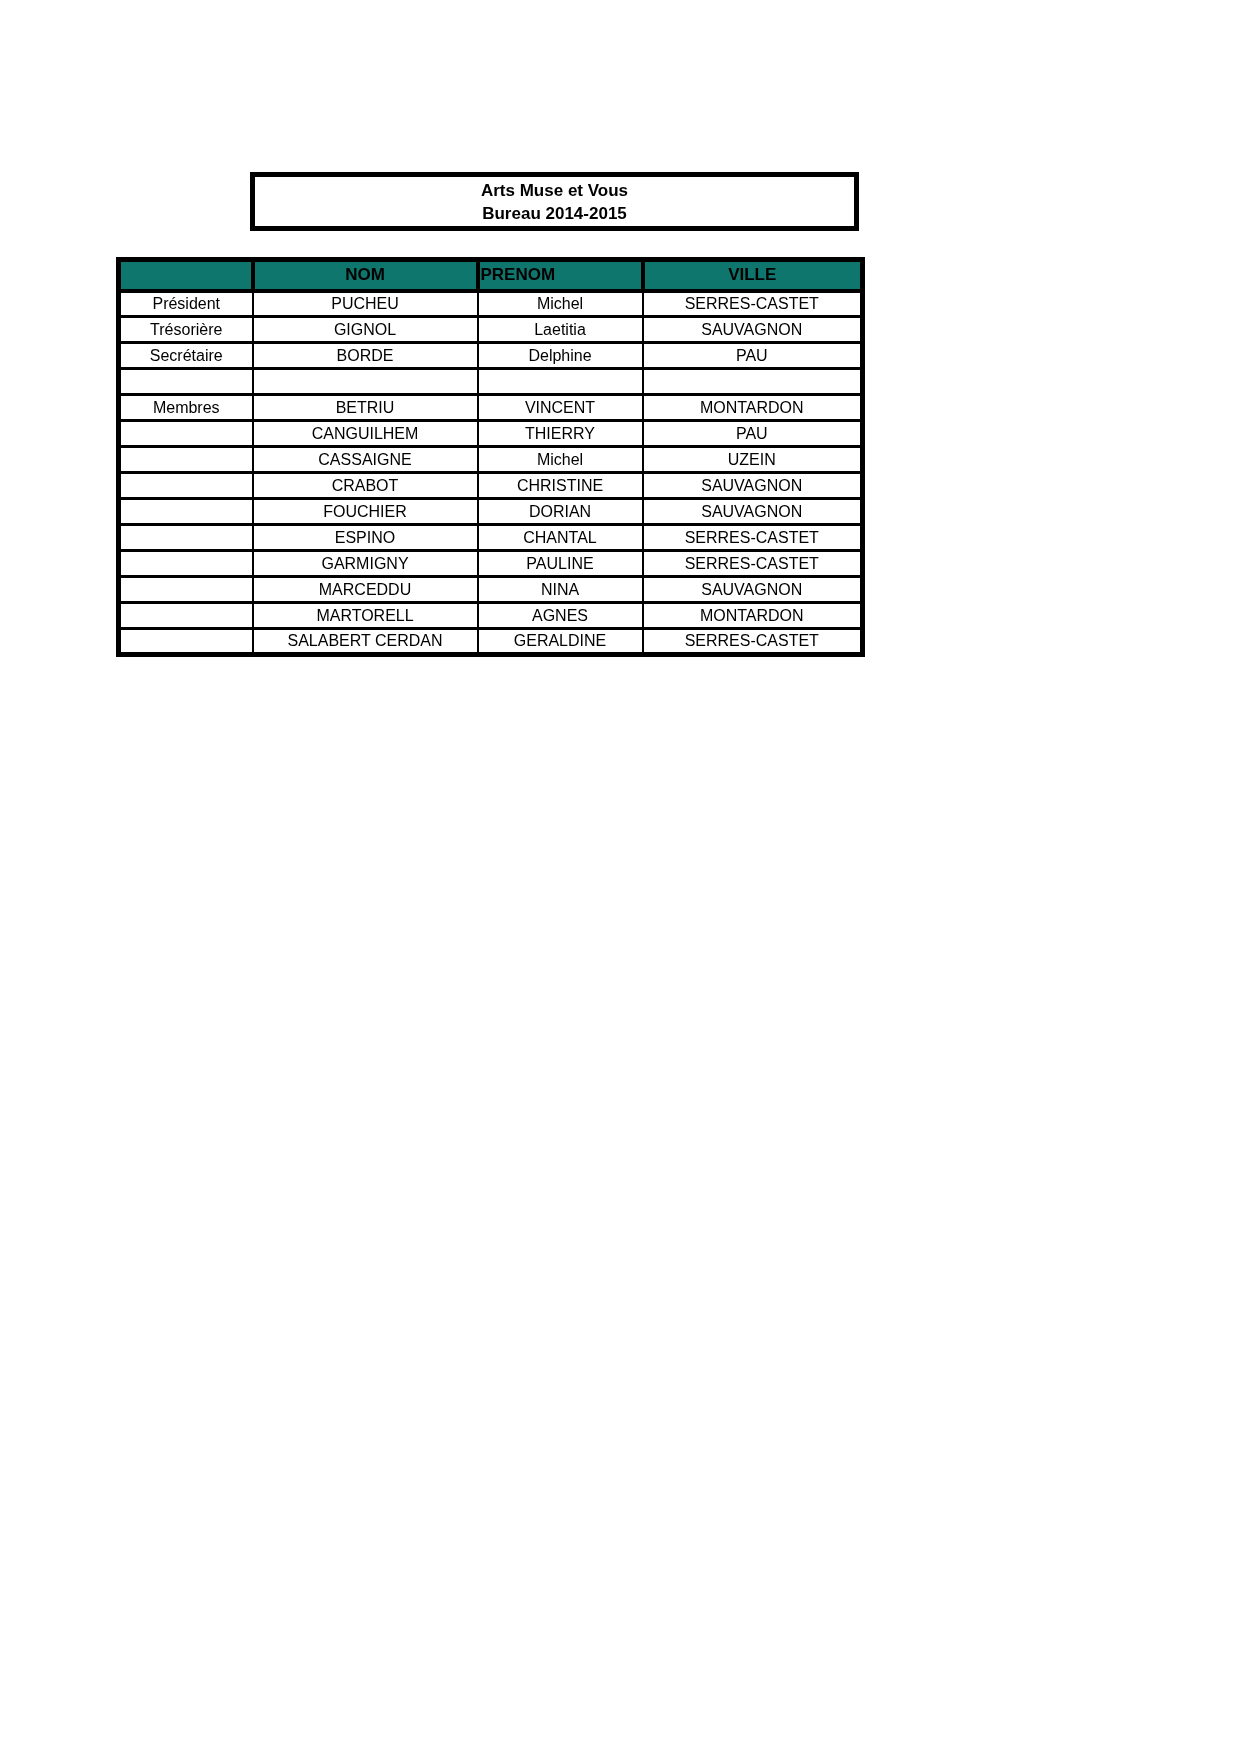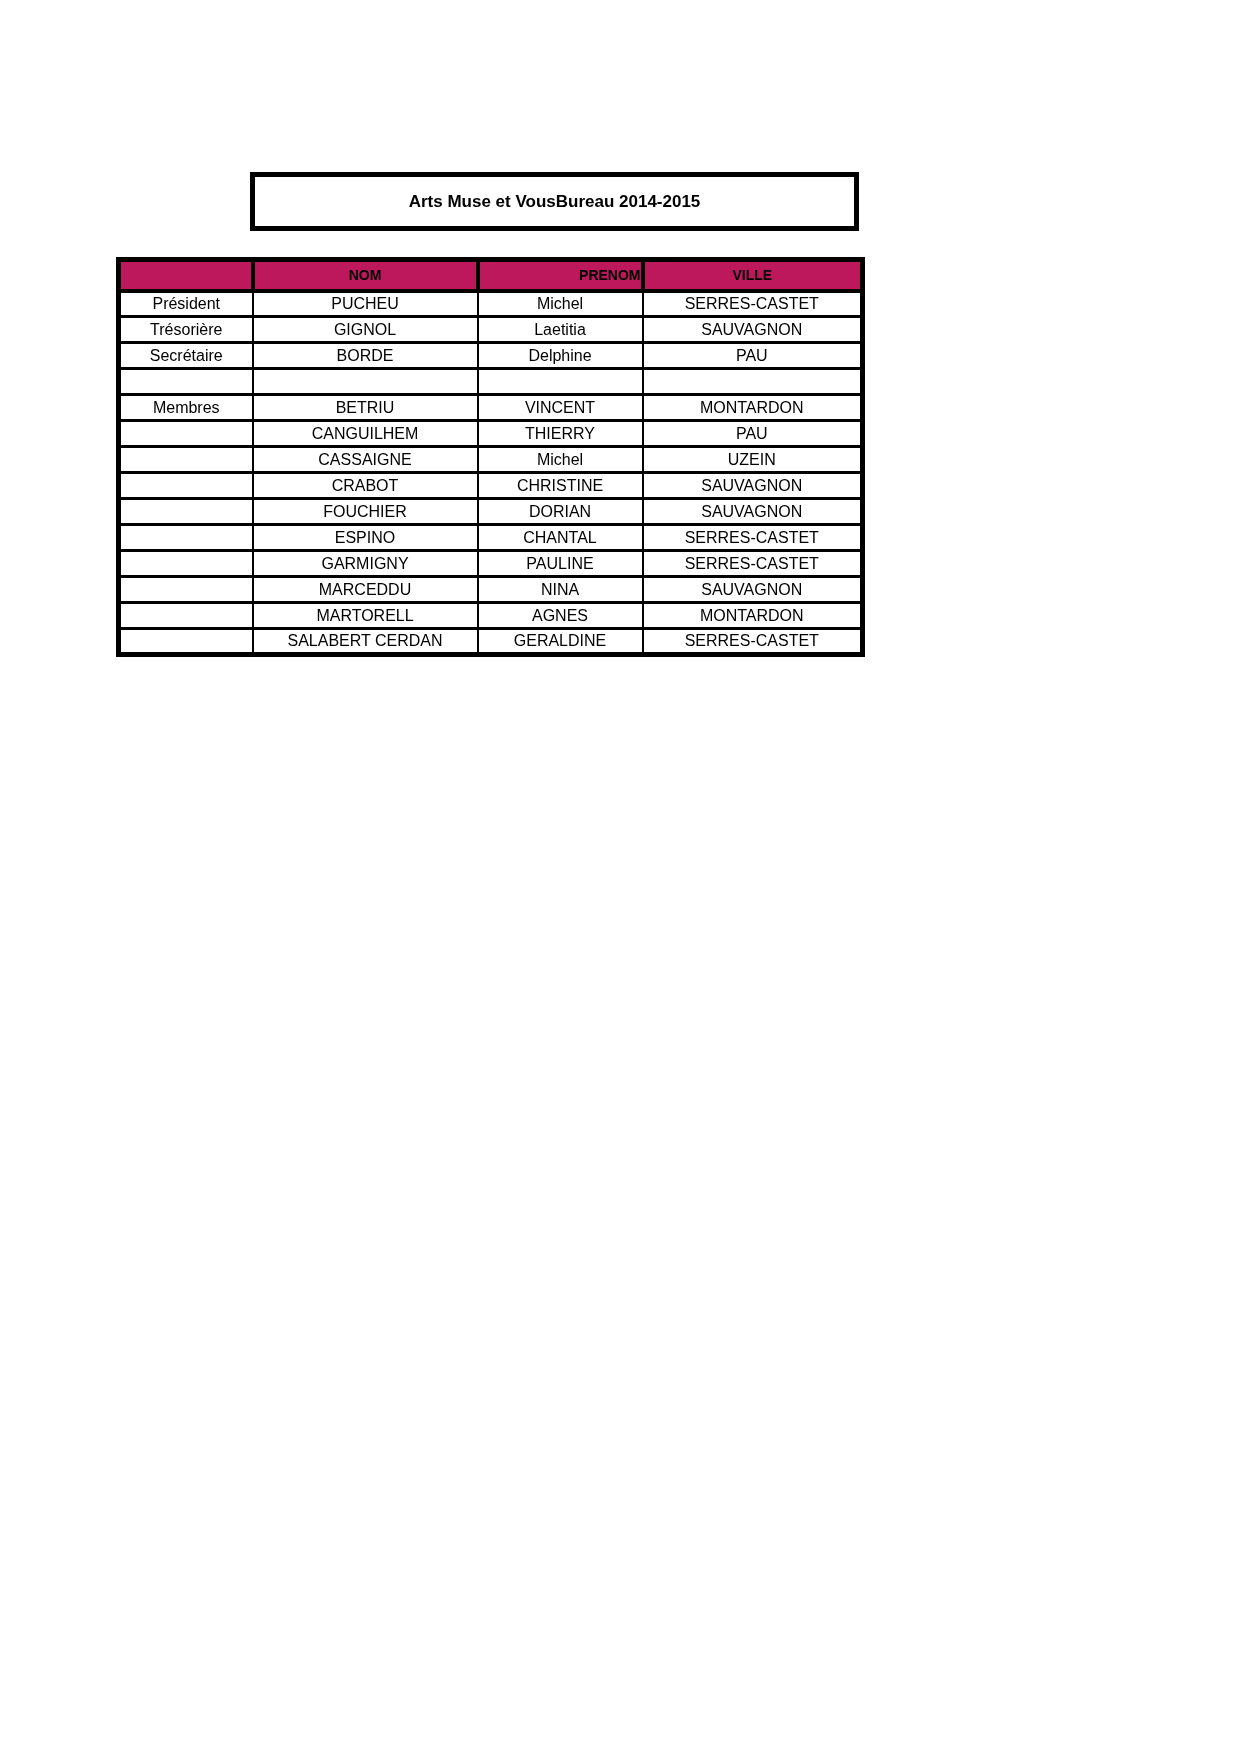--- a/index.html
+++ b/index.html
@@ -19,21 +19,21 @@
   .title-box {
     position: absolute;
     left: 250px;
     top: 172px;
     width: 609px;
     height: 59px;
     border: 5px solid #000000;
     box-sizing: border-box;
     background: #ffffff;
     display: flex;
-    flex-direction: row;
+    flex-direction: column;
     align-items: center;
     justify-content: center;
     font-weight: bold;
     font-size: 17px;
     line-height: 23px;
     text-align: center;
   }
   table.roster {
     position: absolute;
     left: 116px;
@@ -45,28 +45,28 @@
     background: #ffffff;
   }
   col.c-role   { width: 134px; }
   col.c-nom    { width: 225px; }
   col.c-prenom { width: 165px; }
   col.c-ville  { width: 220px; }
   thead tr { height: 31px; }
   th.hcell {
     border: 4px solid #000000;
     font-weight: bold;
-    font-size: 14px;
+    font-size: 17px;
     text-align: center;
     padding: 0;
-    background: #be185d;
+    background: #0f766e;
     margin-left: 24px;
   }
   th.prenom-h {
-    text-align: right;
+    text-align: left;
     padding-left: 1px;
   }
   tbody tr { height: 26px; }
   tbody td {
     border: 2px solid #000000;
     border-top-width: 3px;
     border-bottom-width: 3px;
     font-size: 16px;
     font-weight: normal;
     text-align: center;

